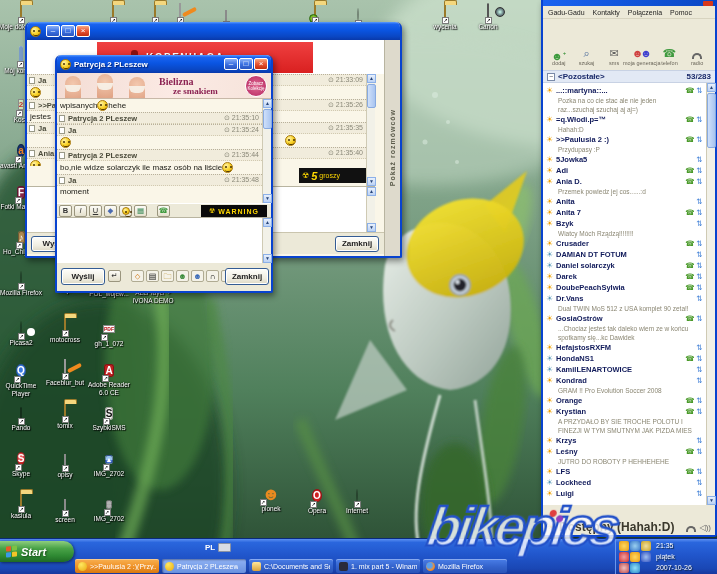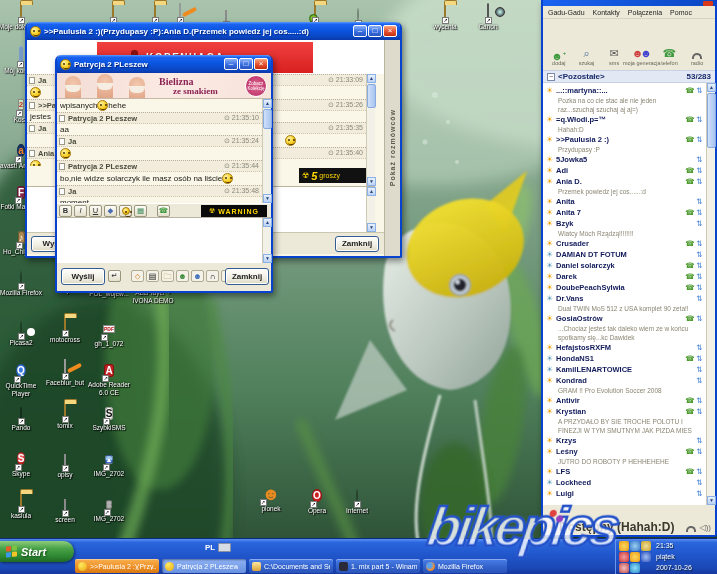--- a/index.html
+++ b/index.html
@@ -255,21 +255,20 @@
     <div class="dicon" style="left: 86px; top: 493px;"><span class="ig"><span class="ik-app" style="background:#9a9a9a;color:#e8e8e8;font-size:7px;">▒</span><span class="sc">↗</span></span><div class="lbl">IMG_2702</div></div>
     <div class="dicon" style="left: 130px; top: 267px;"><span class="ig"><span class="ik-app" style="background:#3a3a8a;font-size:8px;">▶</span><span class="sc">↗</span></span><div class="lbl">ALLPlayer + IVONA DEMO</div></div>
     <div class="dicon" style="left: 248px; top: 485px;"><span class="ig"><span class="ik-circle" style="background:transparent;border:none;color:#e88a20;font-size:18px;line-height:18px;">☻</span><span class="sc">↗</span></span><div class="lbl">pionek</div></div>
     <div class="dicon" style="left: 294px; top: 485px;"><span class="ig"><span class="ik-circle" style="background:#d02020;">O</span><span class="sc">↗</span></span><div class="lbl">Opera</div></div>
     <div class="dicon" style="left: 334px; top: 485px;"><span class="ig"><span class="ik-circle" style="background:radial-gradient(circle at 38% 38%,#58a0f0 28%,#f09030 55%,#c85010);"></span><span class="sc">↗</span></span><div class="lbl">Internet</div></div>
   </div>
 
 <div class="xpwin" id="win-paulusia">
   <div class="tbar">
     <span class="tico emo"></span>
-    <span class="ttxt">&gt;&gt;Paulusia 2 :)(Przydupasy :P):Ania D.(Przemek powiedz jej cos.....:d)</span>
     <span class="tbtns">
       <span class="tb">–</span>
       <span class="tb">□</span>
       <span class="tb close">×</span>
     </span>
   </div>
   <div class="pl-client">
     <div class="pl-bannerrow">
       <div class="kop">
         <span class="fig"></span>
@@ -363,21 +362,20 @@
       <span class="adl2">ze smakiem</span>
       <span class="badge">Zobacz Kolekcję</span>
     </div>
     <div class="pt-msgs" id="pt-msgs">
         <div class="mbody" style="height: 13px;"><span>wpisanych</span><span class="emo"></span><span>hehe</span></div>
         <div class="mhdr">
           <span class="dq"></span>
           <span class="mauth">Patrycja 2 PLeszew</span>
           <span class="mtime">21:35:10</span>
         </div>
-        <div class="mbody"><span>aa</span></div>
         <div class="mhdr">
           <span class="dq"></span>
           <span class="mauth">Ja</span>
           <span class="mtime">21:35:24</span>
         </div>
         <div class="mbody"><span class="emo grin"></span></div>
         <div class="mhdr">
           <span class="dq"></span>
           <span class="mauth">Patrycja 2 PLeszew</span>
           <span class="mtime">21:35:44</span>
@@ -588,21 +586,21 @@
         <span class="im">⇅</span>
       </div>
       <div class="gc-row">
         <span class="st on">☀</span>
         <span class="nm">Kondrad</span>
         <span class="im">⇅</span>
       </div>
       <div class="gc-desc" style="max-height: 9px;">GRAM !! Pro Evolution Soccer 2008</div>
       <div class="gc-row">
         <span class="st on">☀</span>
-        <span class="nm">Antivir</span>
+        <span class="nm">Orange</span>
         <span class="ph">☎</span>
         <span class="im">⇅</span>
       </div>
       <div class="gc-row">
         <span class="st on">☀</span>
         <span class="nm">Krystian</span>
         <span class="ph">☎</span>
         <span class="im">⇅</span>
       </div>
       <div class="gc-desc" style="max-height: 18px;">A PRZYDAŁO BY SIE TROCHE POLOTU I FINEZJI W TYM SMUTNYM JAK PIZDA MIES</div>

